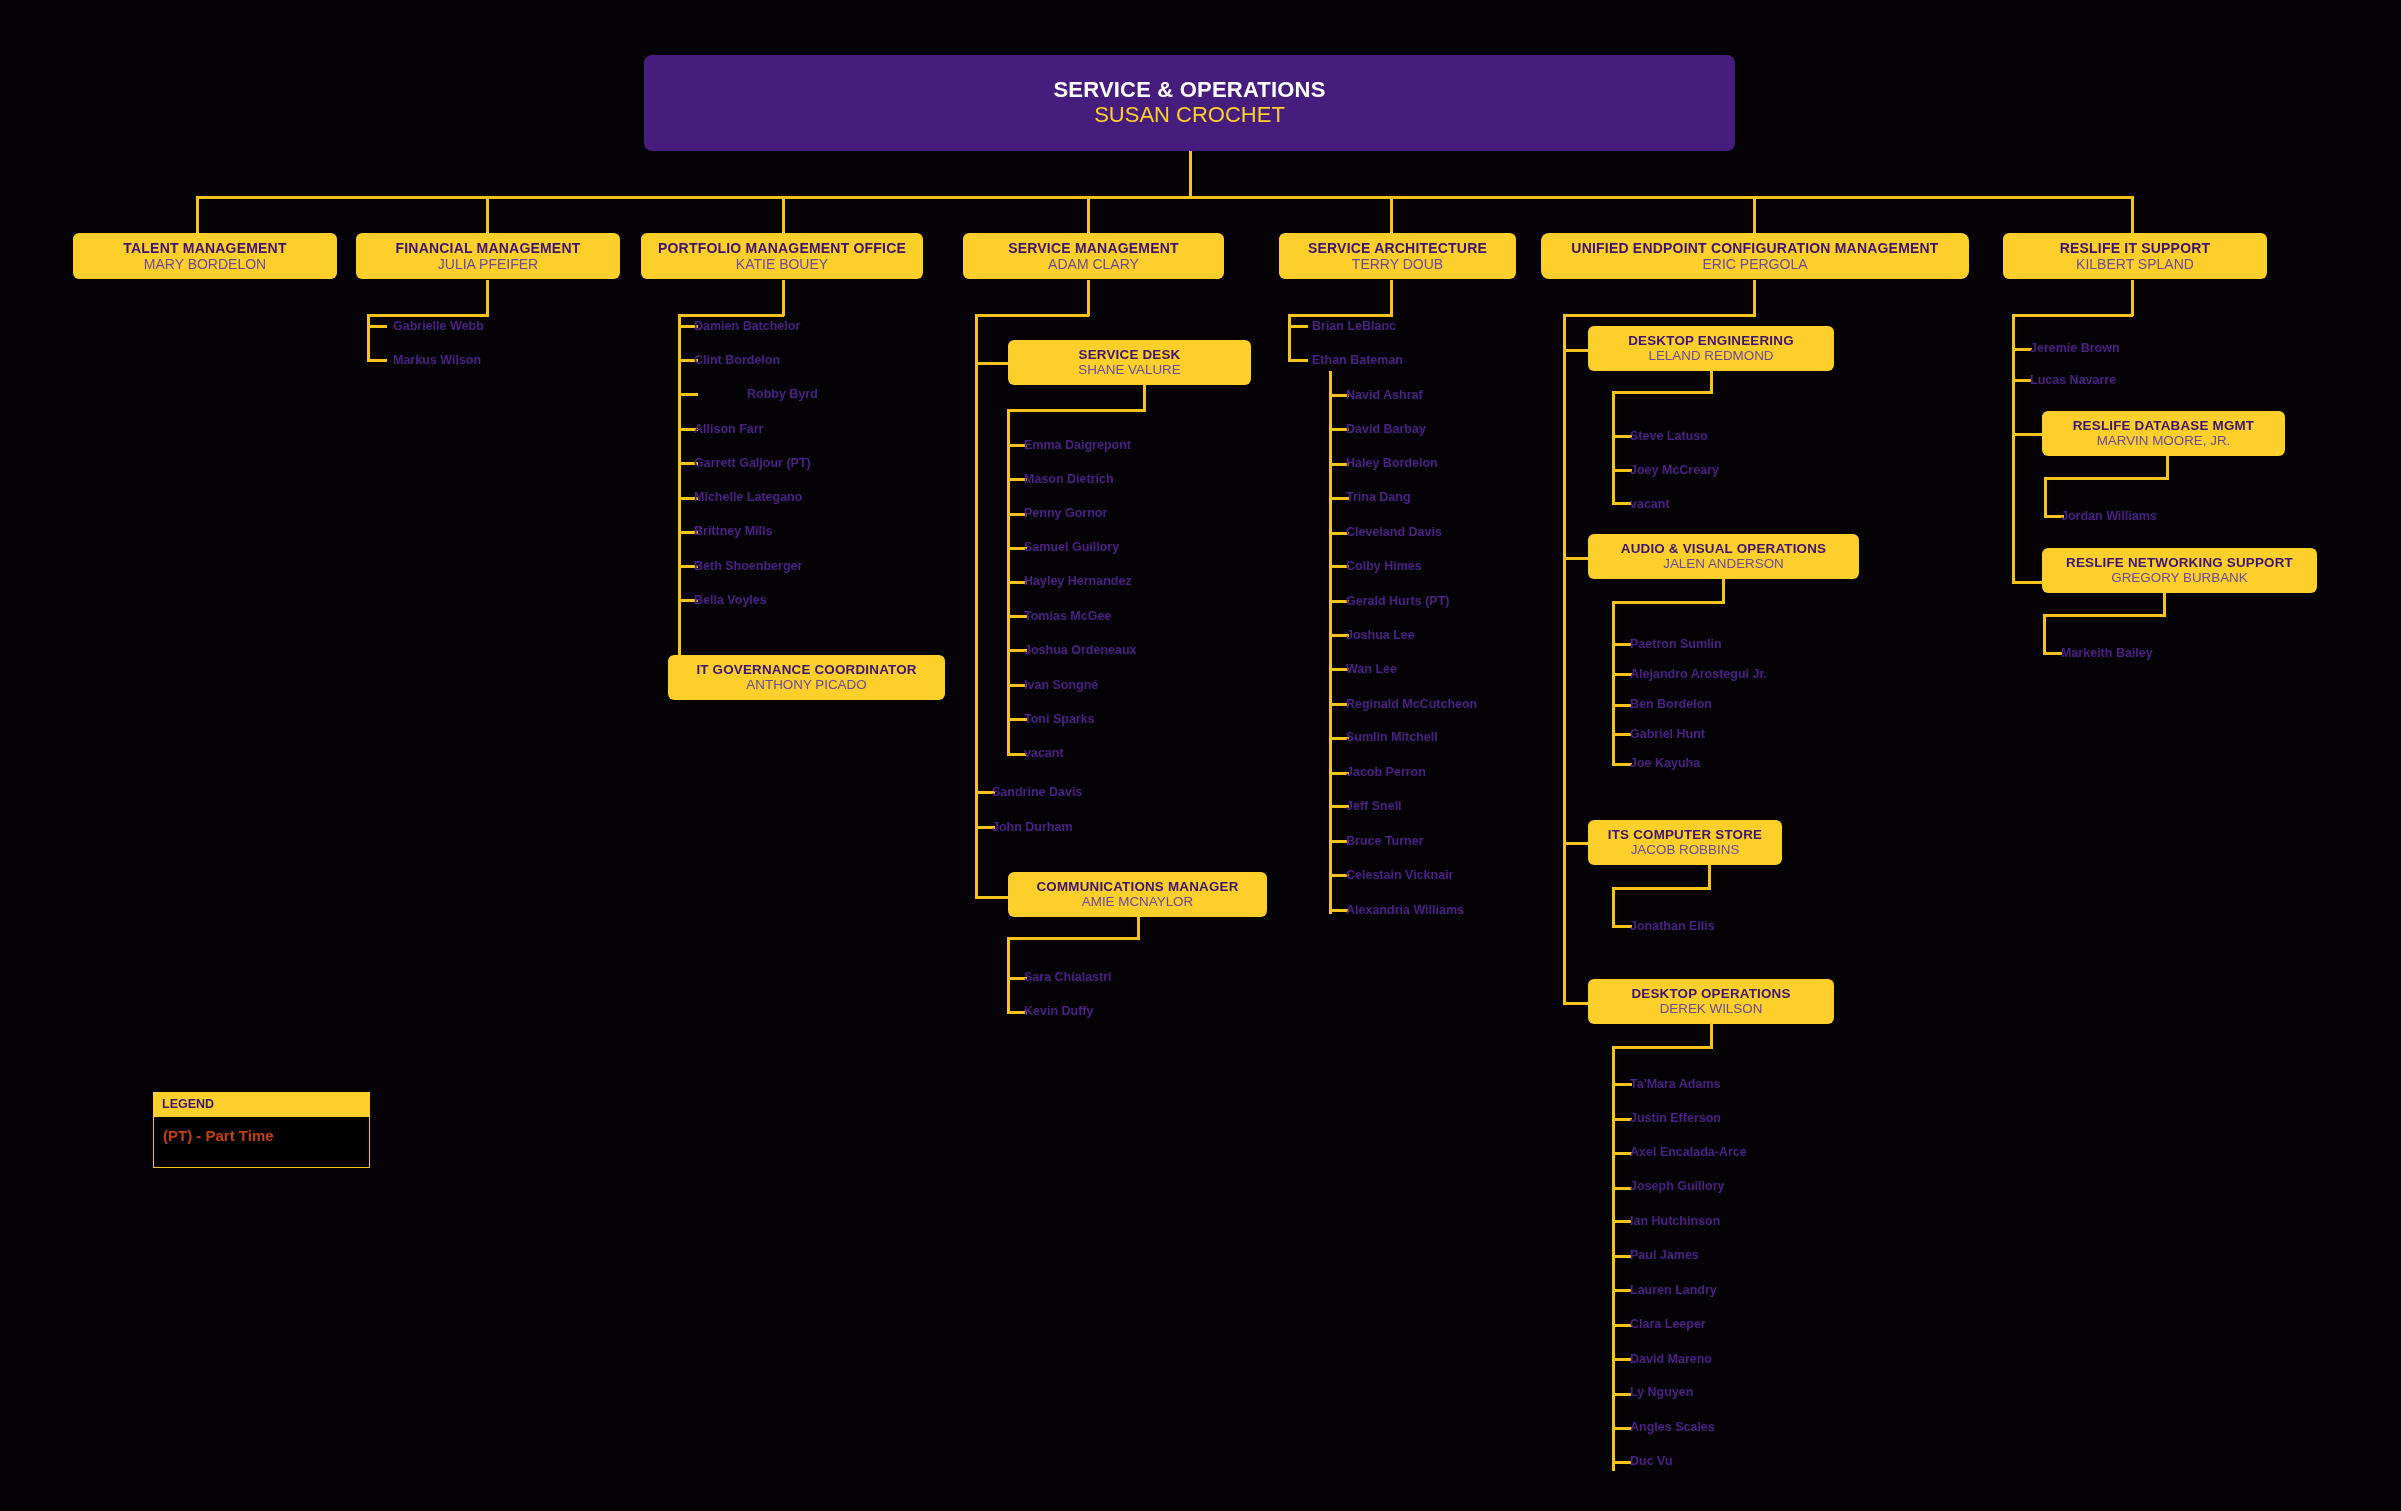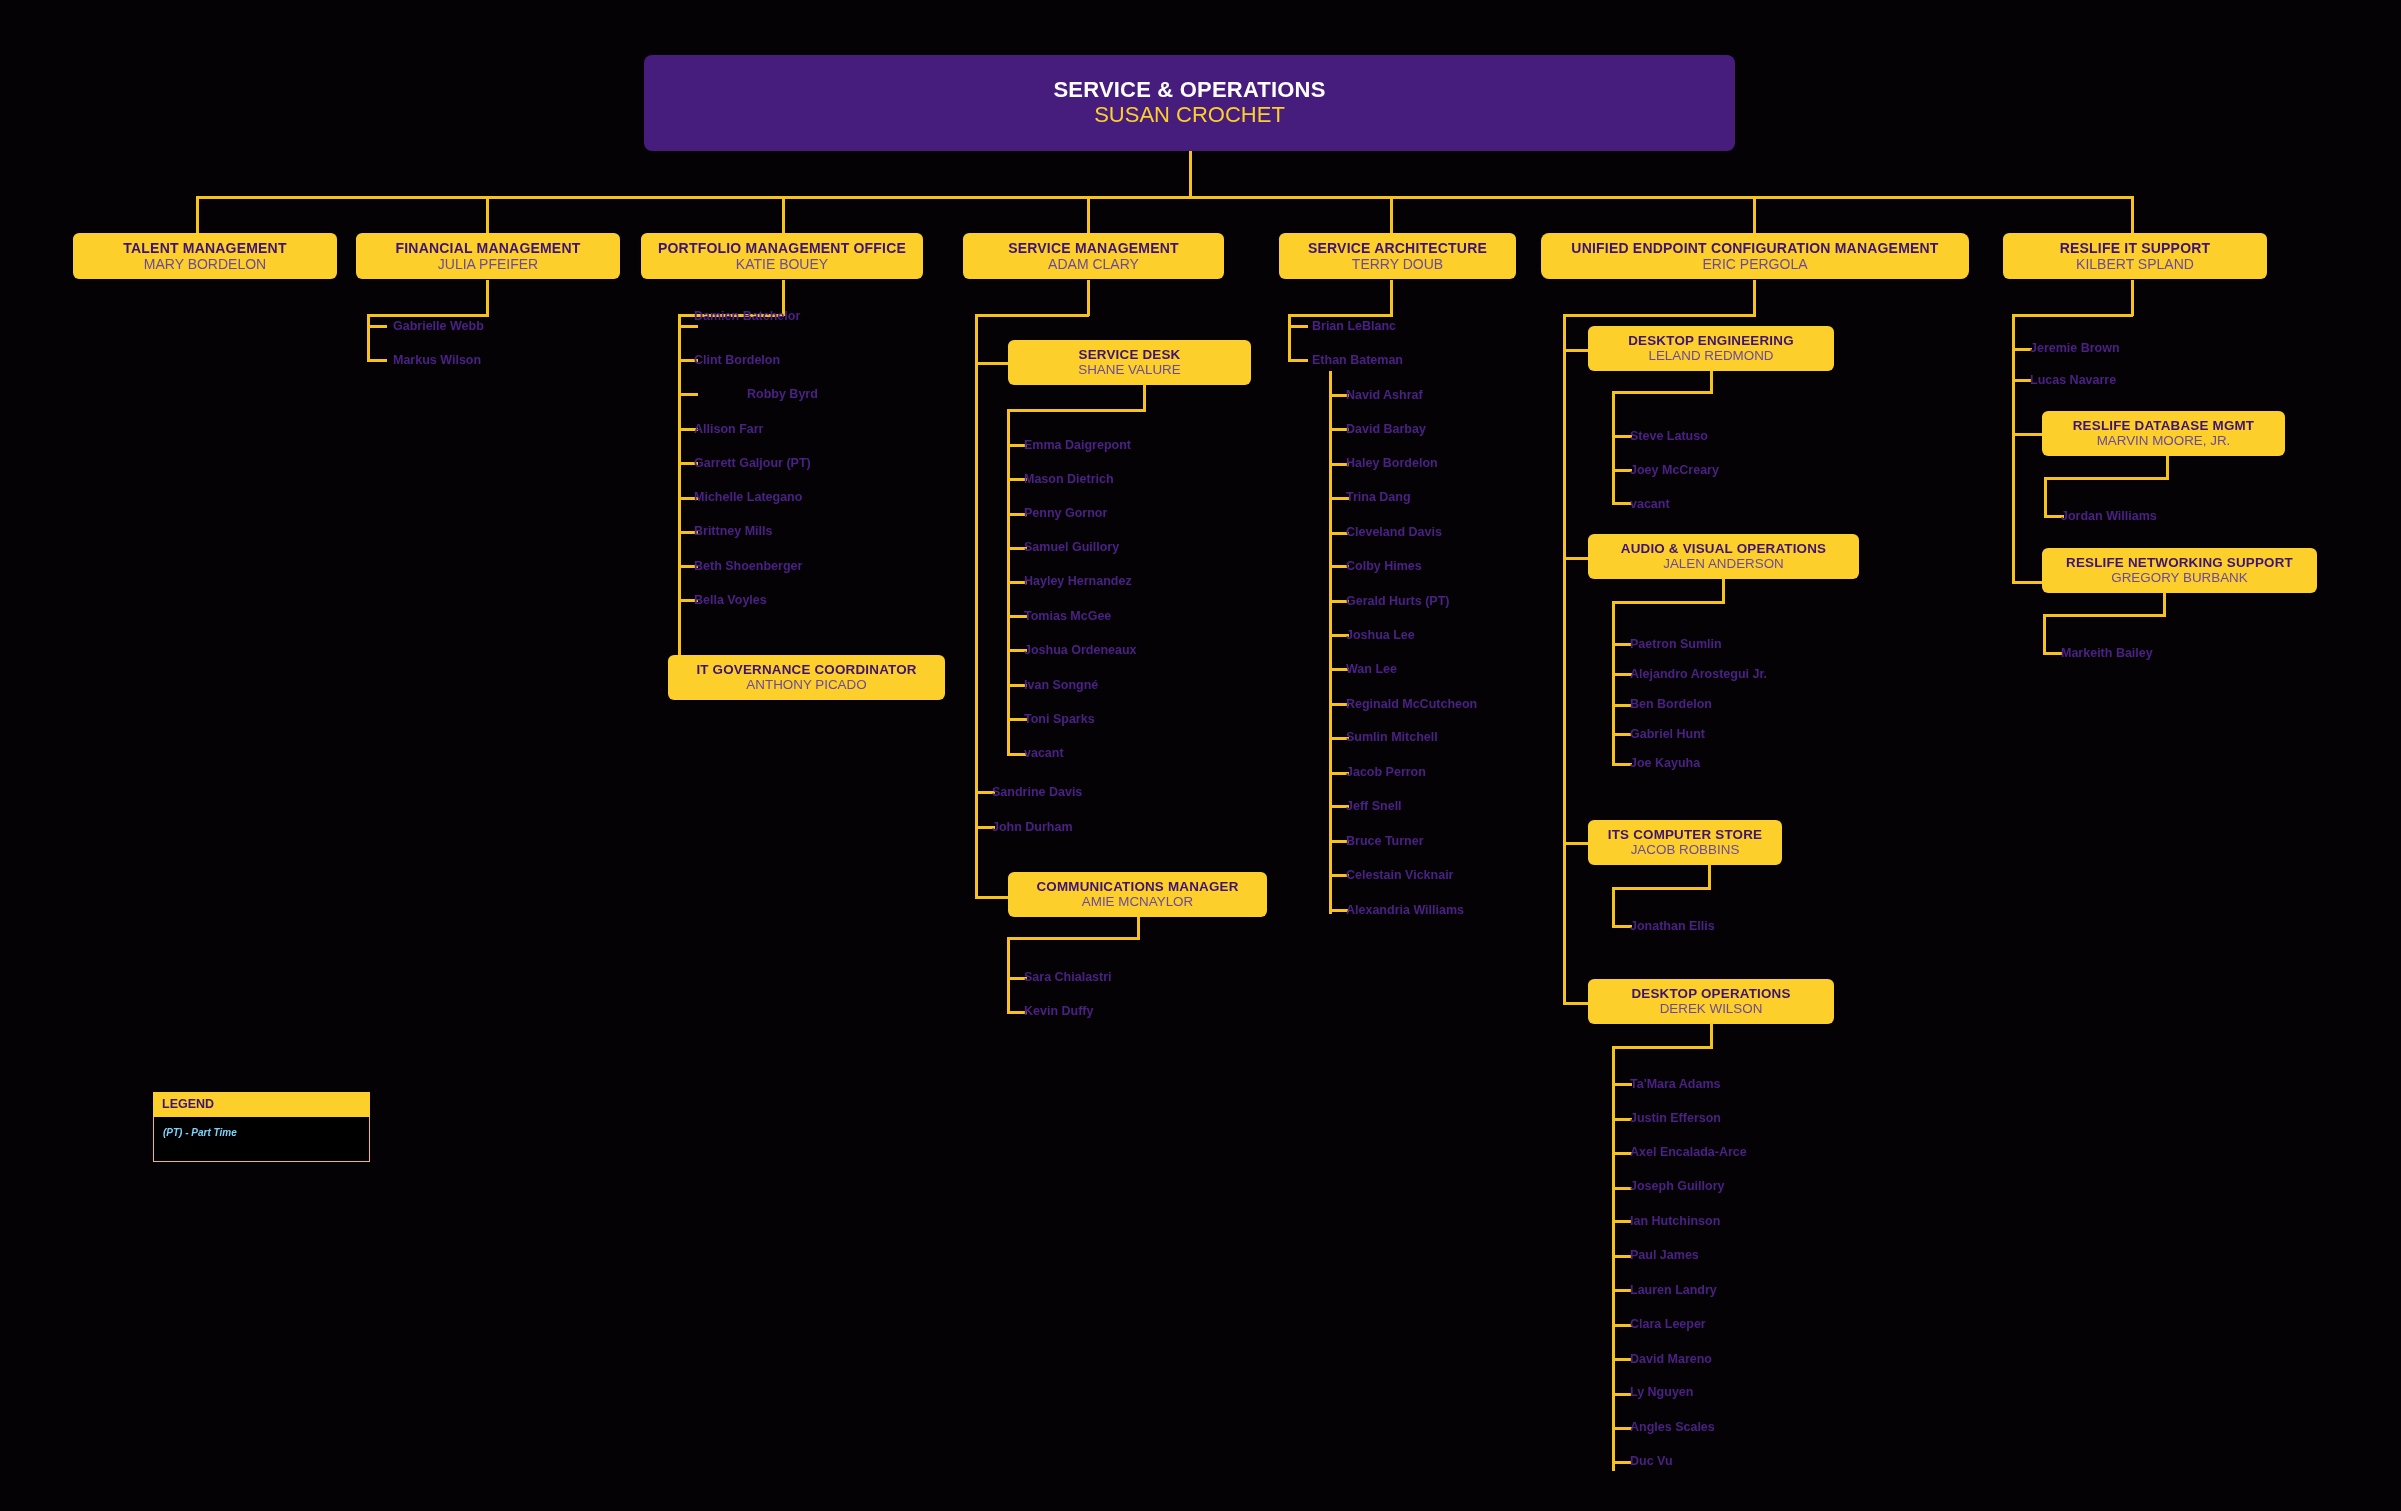--- a/index.html
+++ b/index.html
@@ -51,22 +51,22 @@
   }
 
   
   .legend{position:absolute;}
   .legend .lhd{
     background:#fdcf2b;color:#3d1470;font-weight:bold;font-size:12.5px;
     padding:5.4px 9px;box-sizing:border-box;
   }
   .legend .lbody{
     background:#000;border:1.8px solid #f5c31c;border-top:none;
-    color:#7dd3fc;font-weight:bold;font-size:10px;
-    padding:10.7px 9px 23px 9px;box-sizing:border-box;font-style:italic;
+    color:#c2410c;font-weight:bold;font-size:15px;
+    padding:10.7px 9px 23px 9px;box-sizing:border-box;
   }
 </style>
 </head>
 <body>
 
 <div id="stage">
 
   <div class="box root" style="left:644px;top:25px;width:1091px;height:96px;">
     <div class="t">SERVICE &amp; OPERATIONS</div>
     <div class="s">SUSAN CROCHET</div>
@@ -134,21 +134,21 @@
   <div class="ln lh" style="left:678px;top:329px;width:19.6px;"></div>
   <div class="ln lh" style="left:678px;top:363px;width:19.6px;"></div>
   <div class="ln lh" style="left:678px;top:398px;width:19.6px;"></div>
   <div class="ln lh" style="left:678px;top:432px;width:19.6px;"></div>
   <div class="ln lh" style="left:678px;top:467px;width:19.6px;"></div>
   <div class="ln lh" style="left:678px;top:501px;width:19.6px;"></div>
   <div class="ln lh" style="left:678px;top:535px;width:19.6px;"></div>
   <div class="ln lh" style="left:678px;top:569px;width:19.6px;"></div>
   <div class="ln lh" style="left:678px;top:641px;width:125px;"></div>
 
-  <div class="nm" style="left:694px;top:280px;">Damien Batchelor</div>
+  <div class="nm" style="left:694px;top:290px;">Damien Batchelor</div>
   <div class="nm" style="left:694px;top:324px;">Clint Bordelon</div>
   <div class="nm" style="left:723px;top:358px;padding-left:24px;">Robby Byrd</div>
   <div class="nm" style="left:694px;top:393px;">Allison Farr</div>
   <div class="nm" style="left:694px;top:427px;">Garrett Galjour (PT)</div>
   <div class="nm" style="left:694px;top:461px;">Michelle Lategano</div>
   <div class="nm" style="left:694px;top:495px;">Brittney Mills</div>
   <div class="nm" style="left:694px;top:530px;">Beth Shoenberger</div>
   <div class="nm" style="left:694px;top:564px;">Bella Voyles</div>
 
   <div class="box unit" style="left:668px;top:625px;width:277px;height:45px;">

